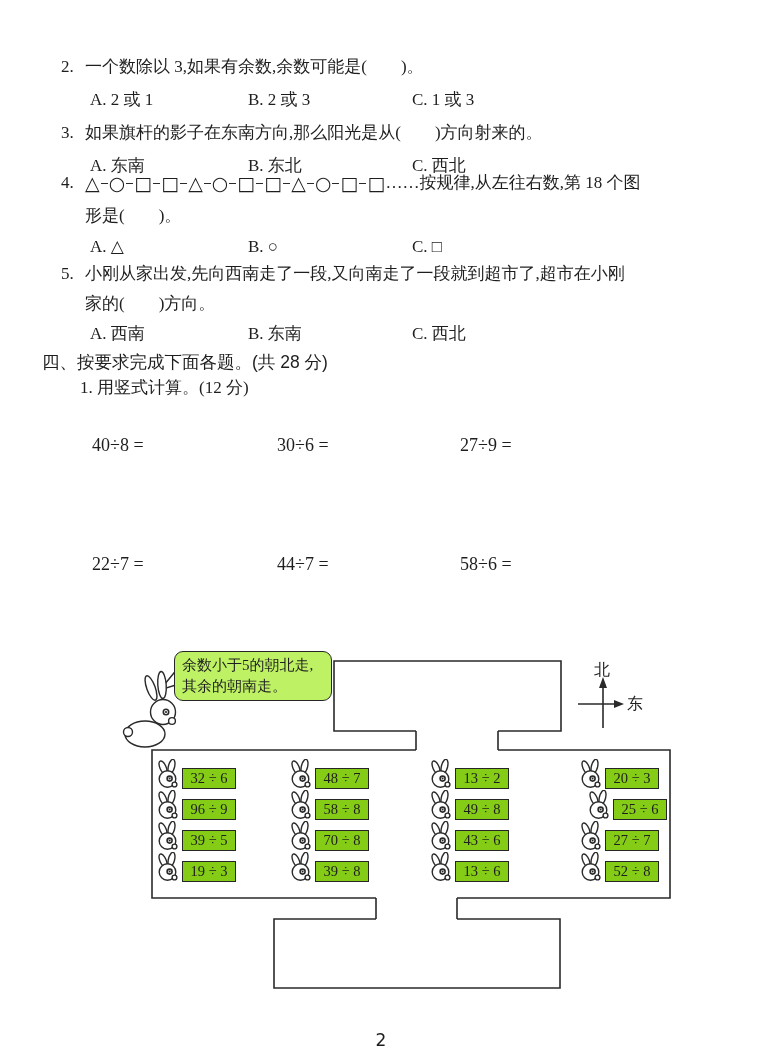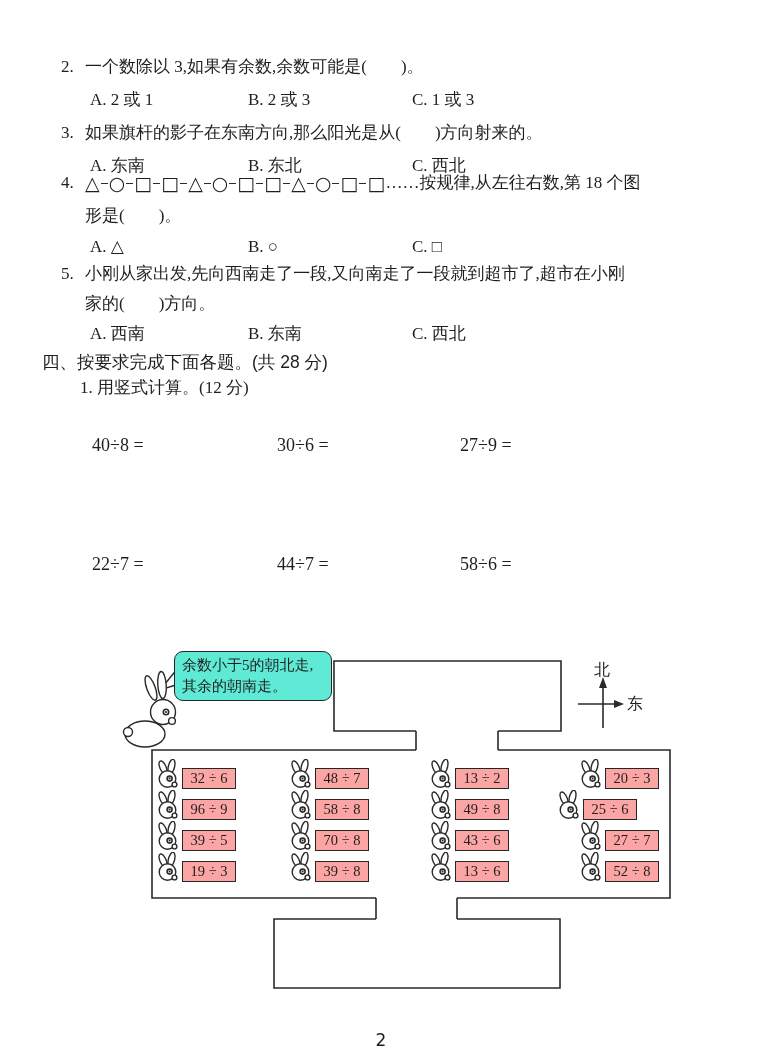--- a/index.html
+++ b/index.html
@@ -20,27 +20,27 @@
   .link { width:7px; height:0; border-top:1.4px solid #2a2a2a; margin:0 1px; }
   .sec-title { position:absolute; left:42px; font-weight:400;
     font-family:"Liberation Sans","DejaVu Sans",sans-serif; font-size:17.5px; }
   .item-label { position:absolute; left:80px; white-space:nowrap; }
   .divrow { position:absolute; left:92px; display:flex; font-size:18px; white-space:nowrap;margin-top:28px; }
   .div-c1 { width:185px; } .div-c2 { width:183px; } .div-c3 { width:auto; }
   .diagram { position:absolute; left:0; top:640px; width:762px; height:365px; }
   .map-svg { position:absolute; left:0; top:0; }
   .bubble {
     position:absolute; left:174px; top:11px; width:158px; height:50px;
-    border:1.8px solid #262626; border-radius:9px; background:#5eead4;
+    border:1.8px solid #262626; border-radius:9px; background:#bef264;
     padding:3px 0 0 7px; font-size:15px; line-height:21px; white-space:nowrap;
   }
   .compass-label { position:absolute; font-size:16px; line-height:18px; }
   .expr { position:absolute; width:54px; height:21px; }
   .ebox {
-    width:54px; height:21px; border:1.5px solid #262626; background:#fca5a5;
+    width:54px; height:21px; border:1.5px solid #262626; background:#84cc16;
     text-align:center; font-size:14.5px; line-height:18px; white-space:nowrap;
   }
   .bunny { position:absolute; left:-27px; top:-9px; width:26px; height:30px; }
   .pagenum { position:absolute; left:0; right:0; top:1030px; text-align:center;
     font-family:"DejaVu Sans","Liberation Sans",sans-serif; font-size:17px; }
   svg .ink { stroke:#2a2a2a; fill:none; stroke-width:1.6; }
   svg .inkfill { fill:#2a2a2a; stroke:none; }
   svg .white { fill:#ffffff; stroke:#2a2a2a; stroke-width:1.4; }
 </style>
 </head>
@@ -251,21 +251,21 @@
         </svg>
         <div class="ebox">13 ÷ 6</div>
       </div>
 
     <div class="expr" style="left:605px; top:128px">
         <svg class="bunny" viewBox="0 0 26 30">
           <use href="#bunny-sym"></use>
         </svg>
         <div class="ebox">20 ÷ 3</div>
       </div>
-    <div class="expr" style="left:583px; top:159px">
+    <div class="expr" style="left:613px; top:159px">
         <svg class="bunny" viewBox="0 0 26 30">
           <use href="#bunny-sym"></use>
         </svg>
         <div class="ebox">25 ÷ 6</div>
       </div>
     <div class="expr" style="left:605px; top:190px">
         <svg class="bunny" viewBox="0 0 26 30">
           <use href="#bunny-sym"></use>
         </svg>
         <div class="ebox">27 ÷ 7</div>

